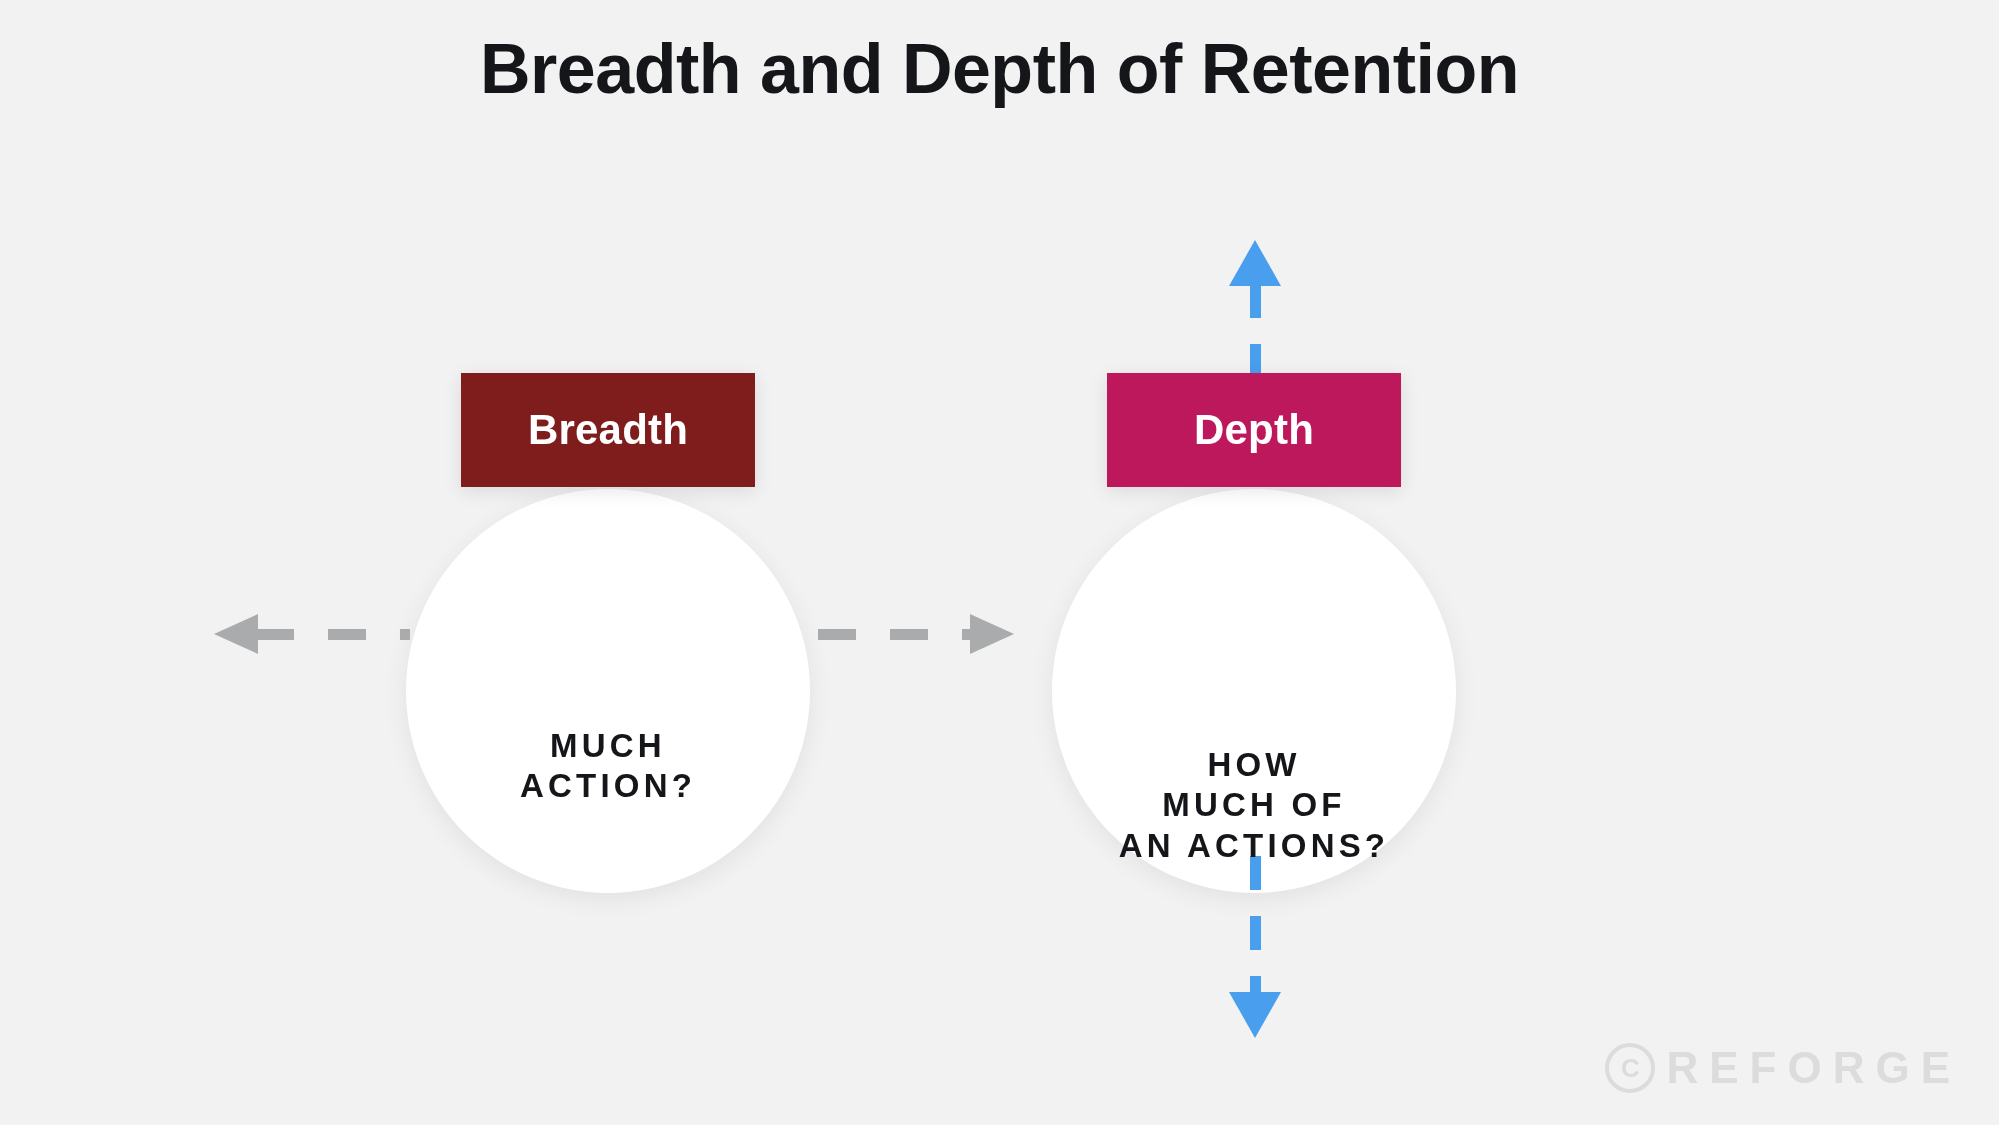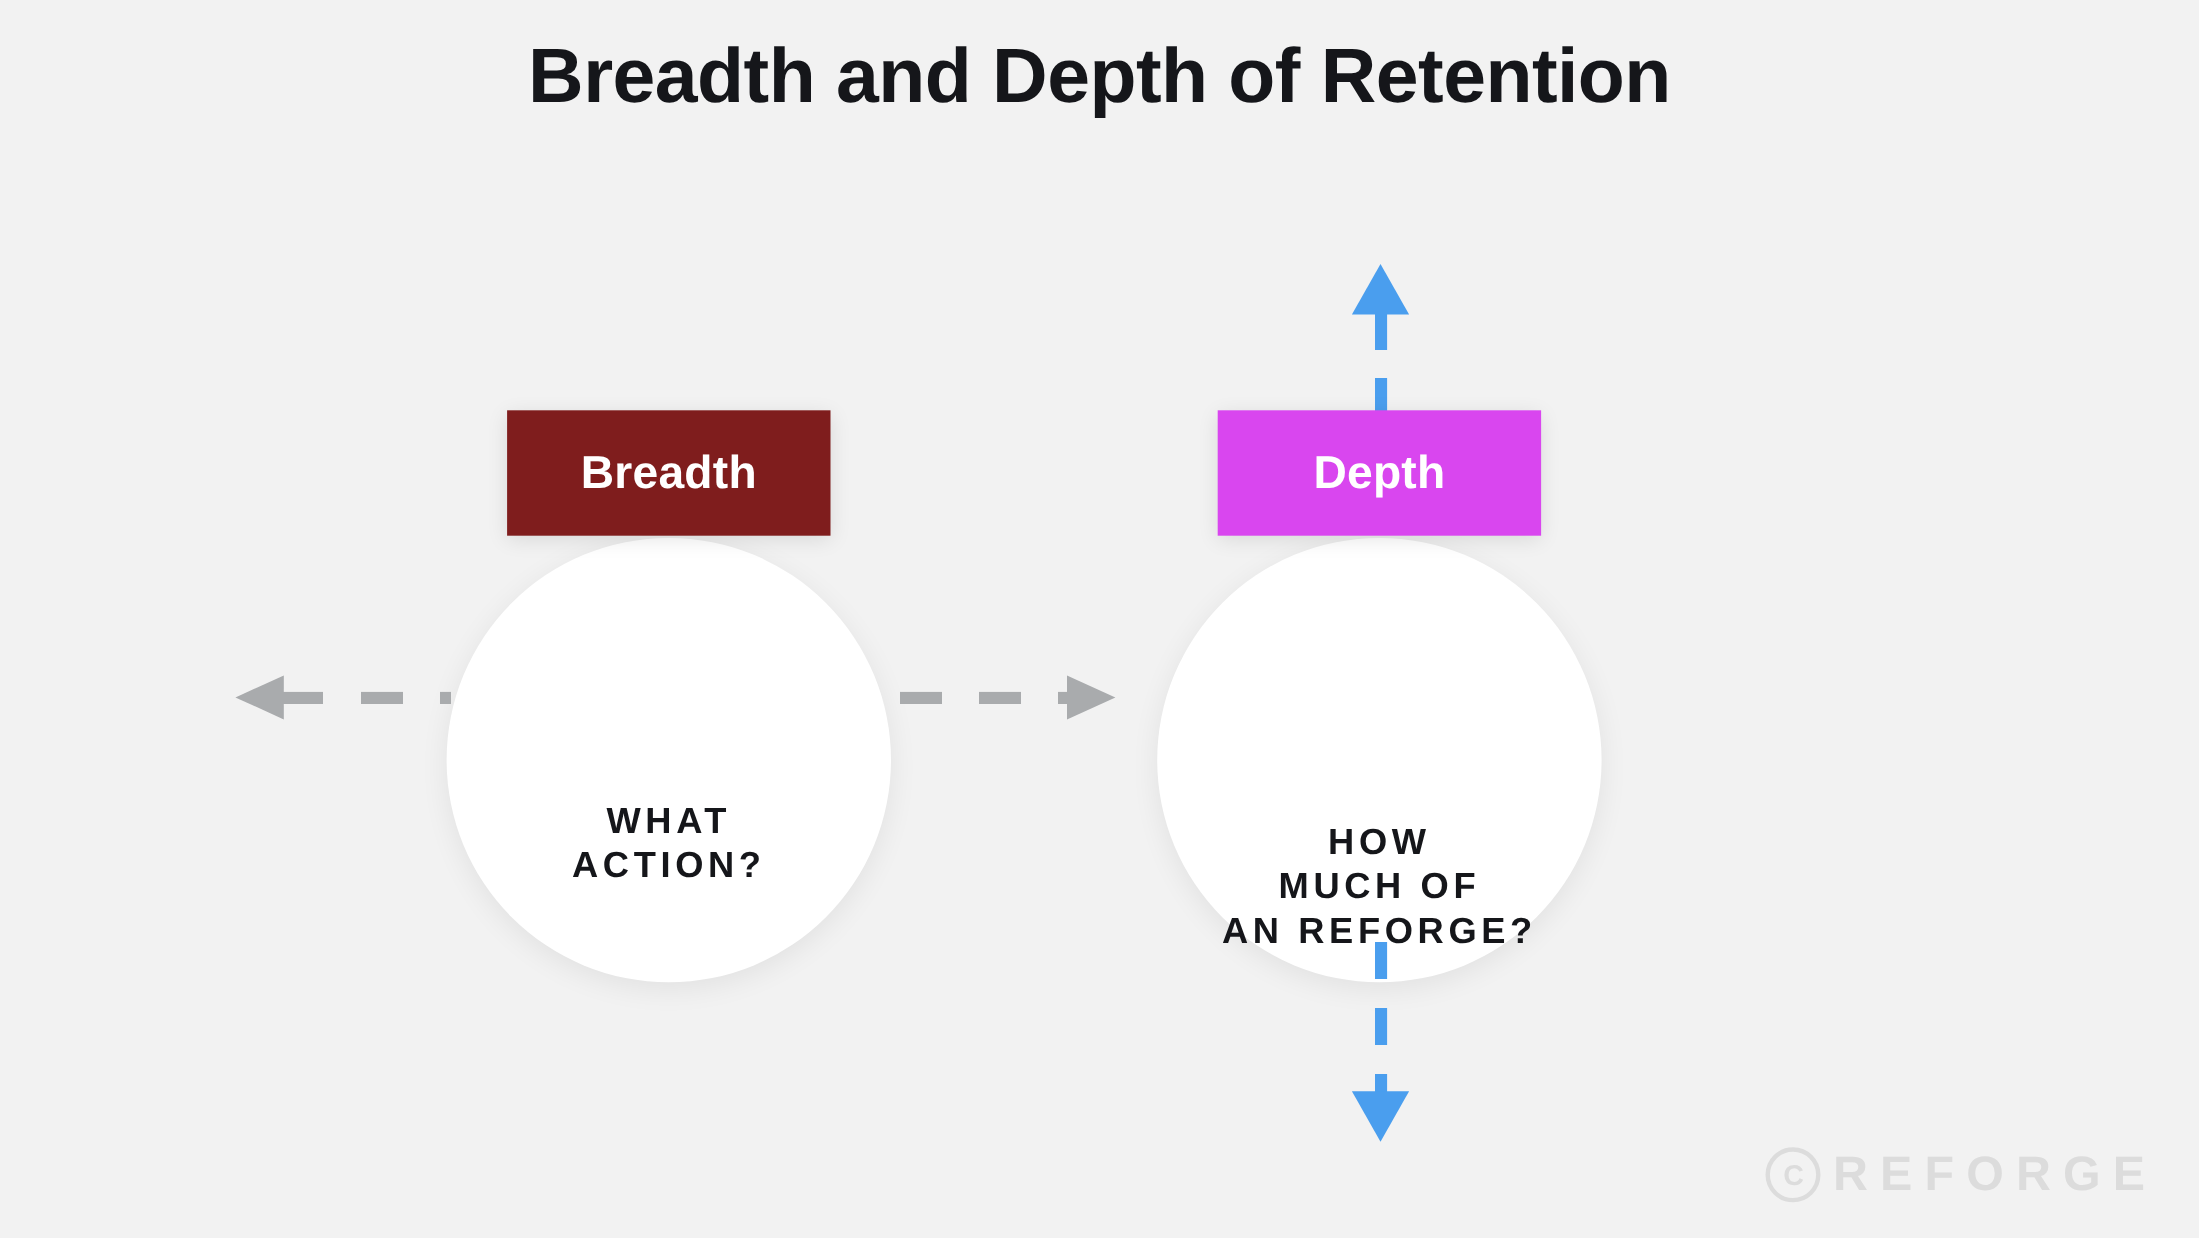--- a/index.html
+++ b/index.html
@@ -64,21 +64,21 @@
     align-items: center;
     justify-content: center;
     font-size: 42px;
     font-weight: 700;
     color: #ffffff;
     letter-spacing: 0.2px;
     z-index: 3;
     box-shadow: 0 4px 18px rgba(0,0,0,0.10);
   }
   .node-label.dark { background: #7f1d1d; }
-  .node-label.blue { background: #d946ef; }
+  .node-label.blue { background: #be185d; }
 
   .circle-text {
     position: absolute;
     left: 0;
     width: 404px;
     text-align: center;
     font-size: 33px;
     font-weight: 700;
     color: #15161a;
     letter-spacing: 4.2px;
@@ -191,32 +191,32 @@
 <body>
 
 <div class="canvas">
 
   <div class="title">Breadth and Depth of Retention</div>
 
   <div class="node node-breadth">
     <div class="circle"></div>
     <div class="node-label dark">Breadth</div>
     <div class="circle-text two-line">
-      <div>WHAT</div>
+      <div>MUCH</div>
       <div>ACTION?</div>
     </div>
   </div>
 
   <div class="node node-depth">
     <div class="circle"></div>
     <div class="node-label blue">Depth</div>
     <div class="circle-text three-line">
       <div>HOW</div>
       <div>MUCH OF</div>
-      <div>AN REFORGE?</div>
+      <div>AN ACTIONS?</div>
     </div>
   </div>
 
   <div class="h-arrow h-arrow-left">
     <div class="head"></div>
     <div class="shaft"></div>
   </div>
 
   <div class="h-arrow h-arrow-right">
     <div class="shaft"></div>

